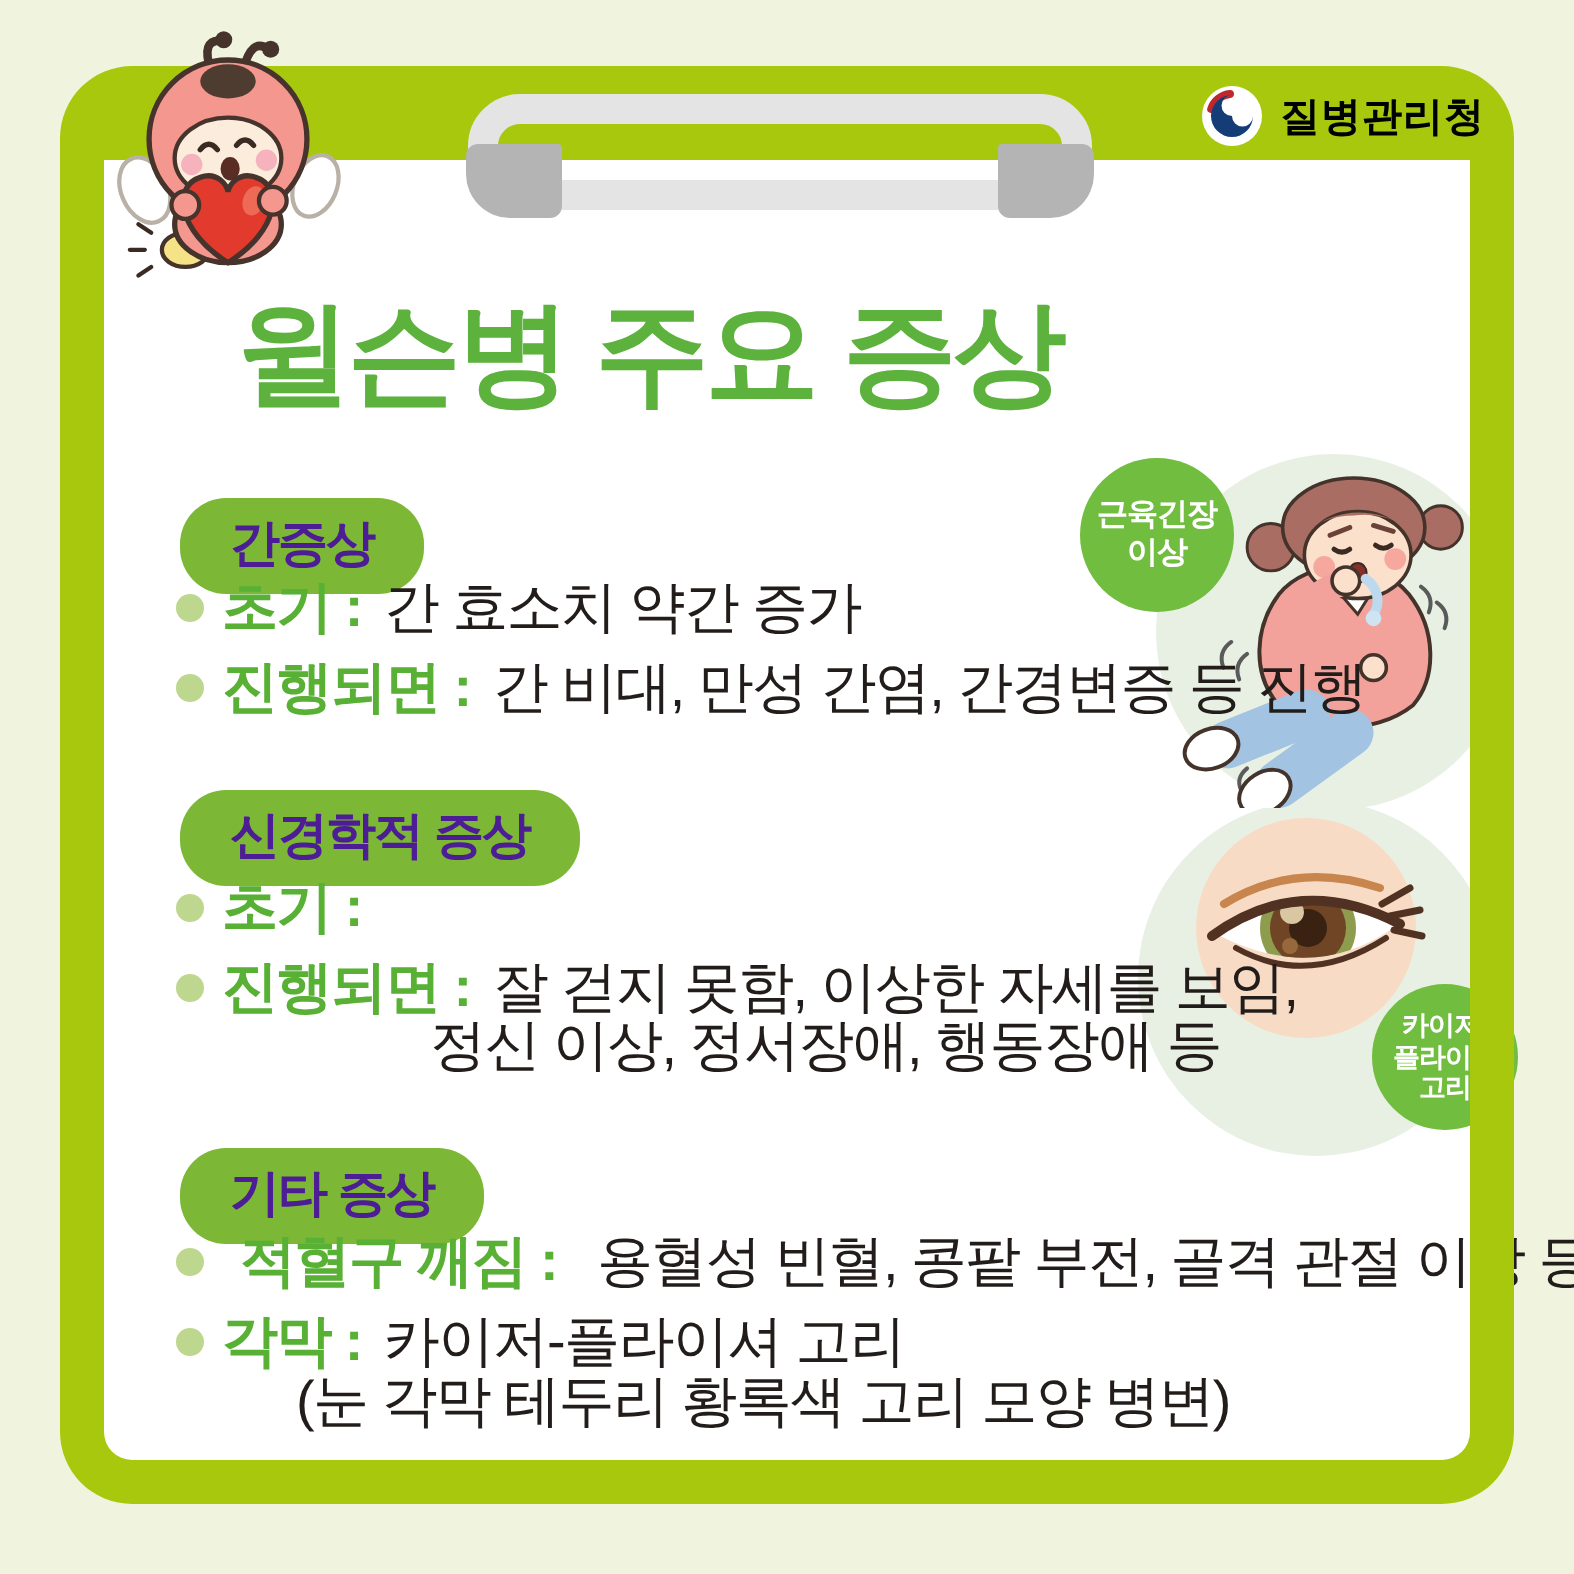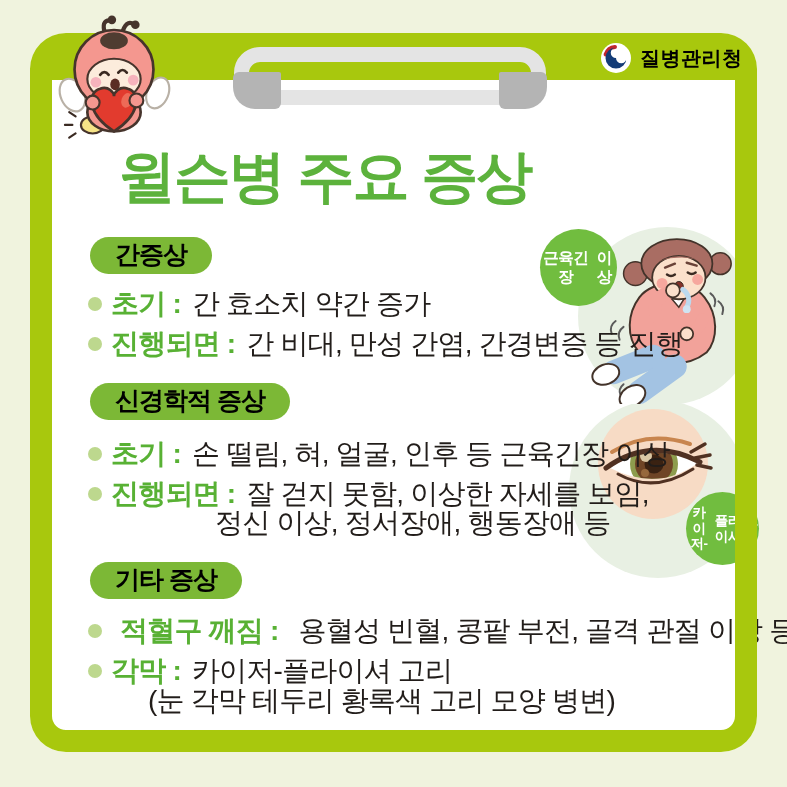--- a/index.html
+++ b/index.html
@@ -45,24 +45,24 @@
 
   
   .title {
     left:52px; top:139px; width:546px; text-align:center;
     font-size:57px; font-weight:bold; letter-spacing:-2px;
     color:var(--title-green,#5cb23c); z-index:2;
   }
 
   
   .pill {
-    left:90px; height:37px; display:inline-flex; align-items:center;
+    left:90px; height:48px; display:inline-flex; align-items:center;
     padding:0 25px 3px 25px; border-radius:23px;
-    background:var(--pill-green,#7cb836); color:#000000;
-    font-size:25px; font-weight:bold; letter-spacing:-1px; z-index:2;
+    background:var(--pill-green,#7cb836); color:#4c1d95;
+    font-size:25px; font-weight:bold; letter-spacing:-1px; z-index:2;margin-top:12px;
   }
   .pill-1 { top:237px; } .pill-2 { top:383px; } .pill-3 { top:562px; }
 
   
   .line { left:88px; display:flex; align-items:center; gap:9px; white-space:nowrap;
           font-size:28px; letter-spacing:-0.8px; color:var(--body-text,#221d1a); z-index:2; }
   .dot  { width:14px; height:14px; border-radius:50%; background:var(--dot-green,#bdd88e); flex:0 0 auto; }
   .kw   { color:var(--keyword-green,#58b134); font-weight:bold; margin-right:2px; }
   .l-s1-1 { top:285px; } .l-s1-2 { top:325px; }
   .l-s2-1 { top:435px; } .l-s2-2 { top:475px; } .l-s2-3 { top:504px; left:215px; }
@@ -71,21 +71,21 @@
   
   .circle-bg { border-radius:50%; background:var(--circle-bg,#e8f0e3); z-index:1; }
   .girl-circle { left:578px; top:227px; width:178px; height:178px; }
   .eye-circle  { left:569px; top:400px; width:178px; height:178px; }
   .girl-art { left:588px; top:236px; width:158px; height:168px; z-index:2; }
   .eye-art  { left:596px; top:406px; width:124px; height:124px; z-index:2; }
 
   
   .sticker {
     border-radius:50%; background:var(--badge-green,#71bd3f); color:#fff;
-    display:flex; flex-direction:row; align-items:center; justify-content:center;
+    display:flex; flex-direction:column; align-items:center; justify-content:center;
     font-weight:bold; text-align:center; line-height:1.18; letter-spacing:-0.5px;
   }
   .sticker-muscle { left:540px; top:229px; width:77px; height:77px; font-size:15.5px; z-index:2; }
   .sticker-kayser { left:686px; top:492px; width:73px; height:73px; font-size:13.5px; z-index:2; }
 </style>
 </head>
 <body>
 
 <div class="abs card-bg"></div>
 
@@ -229,21 +229,20 @@
 <div class="abs line l-s1-2">
   <span class="dot"></span>
   <span class="kw">진행되면 :</span>
   <span class="tx">간 비대, 만성 간염, 간경변증 등 진행</span>
 </div>
 
 <div class="abs pill pill-2">신경학적 증상</div>
 <div class="abs line l-s2-1">
   <span class="dot"></span>
   <span class="kw">초기 :</span>
-  <span class="tx">손 떨림, 혀, 얼굴, 인후 등 근육긴장 이상</span>
 </div>
 <div class="abs line l-s2-2">
   <span class="dot"></span>
   <span class="kw">진행되면 :</span>
   <span class="tx">잘 걷지 못함, 이상한 자세를 보임,</span>
 </div>
 <div class="abs line l-s2-3">
   <span class="tx">정신 이상, 정서장애, 행동장애 등</span>
 </div>
 

